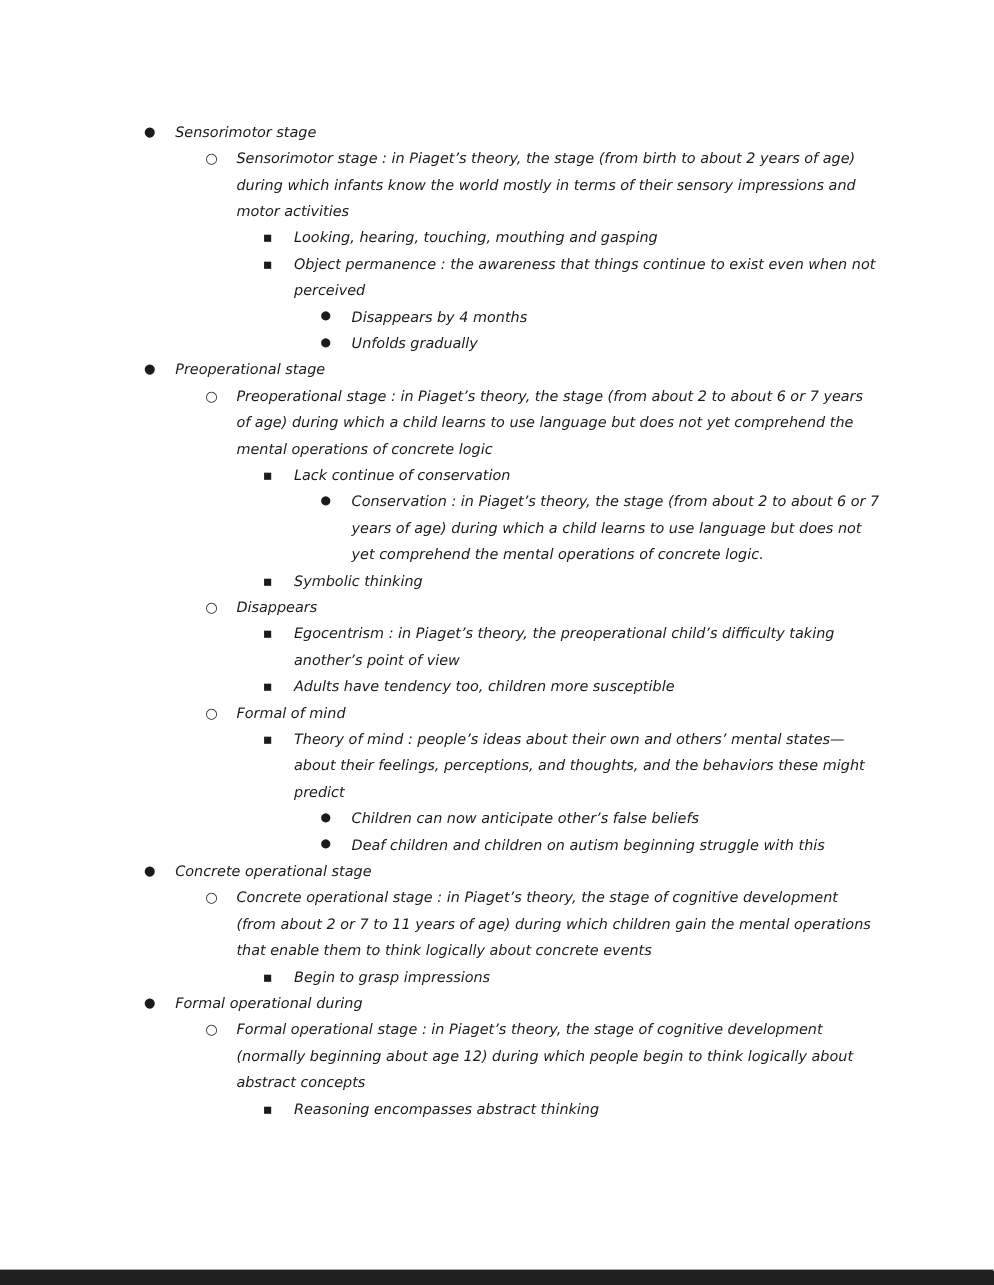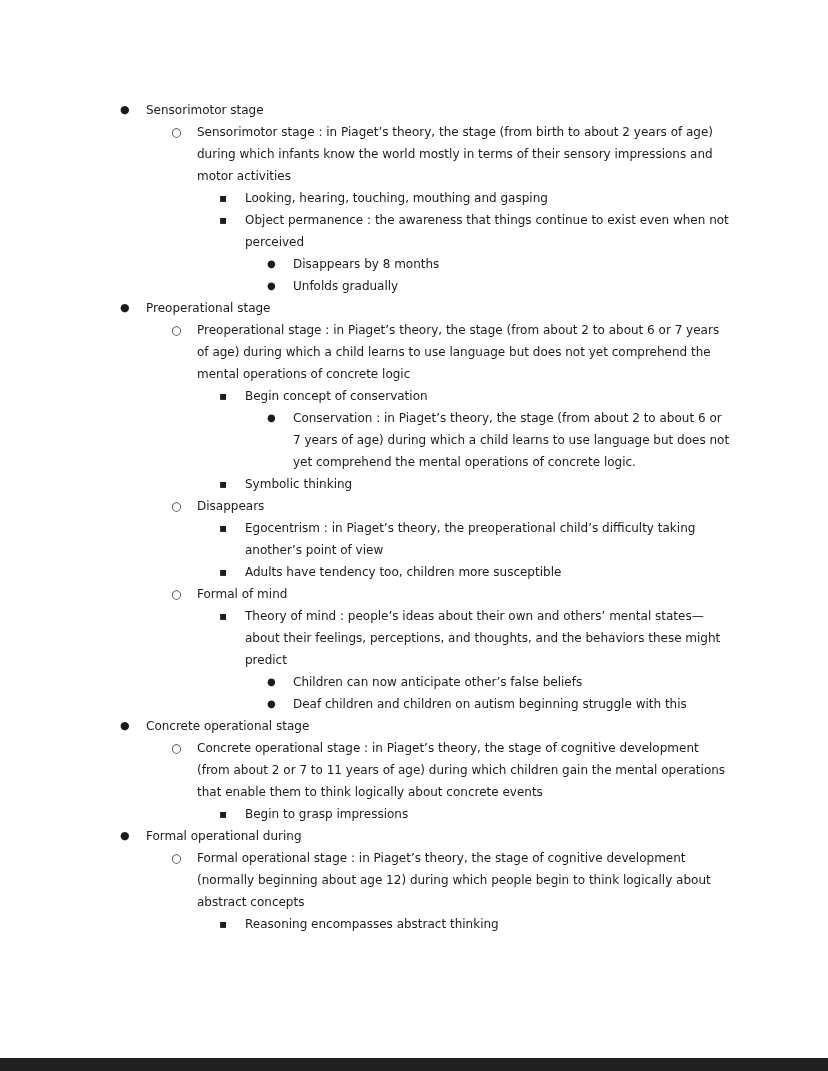--- a/index.html
+++ b/index.html
@@ -38,20 +38,21 @@
     text-align: left;
     user-select: none;
   }
   .marker-disc   { font-size: 11px; }
   .marker-circle { font-size: 12px; }
   .marker-square { font-size: 12px; }
   .lv4 .marker-disc { font-size: 10px; }
   .item-text {
     flex: 1 1 auto;
     word-wrap: break-word;
+    font-style: italic;
   }
   .viewer-bottom-bar {
     position: absolute;
     left: 0; right: 0; bottom: 0;
     height: 13px;
     background: #202020;
   }
 </style>
 </head>
 <body>
@@ -69,37 +70,37 @@
       <div class="item lv3">
         <span class="marker marker-square">▪</span>
         <span class="item-text">Looking, hearing, touching, mouthing and gasping</span>
       </div>
       <div class="item lv3">
         <span class="marker marker-square">▪</span>
         <span class="item-text">Object permanence : the awareness that things continue to exist even when not perceived</span>
       </div>
       <div class="item lv4">
         <span class="marker marker-disc">●</span>
-        <span class="item-text">Disappears by 8 months</span>
+        <span class="item-text">Disappears by 4 months</span>
       </div>
       <div class="item lv4">
         <span class="marker marker-disc">●</span>
         <span class="item-text">Unfolds gradually</span>
       </div>
       <div class="item lv1">
         <span class="marker marker-disc">●</span>
         <span class="item-text">Preoperational stage</span>
       </div>
       <div class="item lv2">
         <span class="marker marker-circle">○</span>
         <span class="item-text">Preoperational stage : in Piaget’s theory, the stage (from about 2 to about 6 or 7 years of age) during which a child learns to use language but does not yet comprehend the mental operations of concrete logic</span>
       </div>
       <div class="item lv3">
         <span class="marker marker-square">▪</span>
-        <span class="item-text">Begin concept of conservation</span>
+        <span class="item-text">Lack continue of conservation</span>
       </div>
       <div class="item lv4">
         <span class="marker marker-disc">●</span>
         <span class="item-text">Conservation : in Piaget’s theory, the stage (from about 2 to about 6 or 7 years of age) during which a child learns to use language but does not yet comprehend the mental operations of concrete logic.</span>
       </div>
       <div class="item lv3">
         <span class="marker marker-square">▪</span>
         <span class="item-text">Symbolic thinking</span>
       </div>
       <div class="item lv2">

